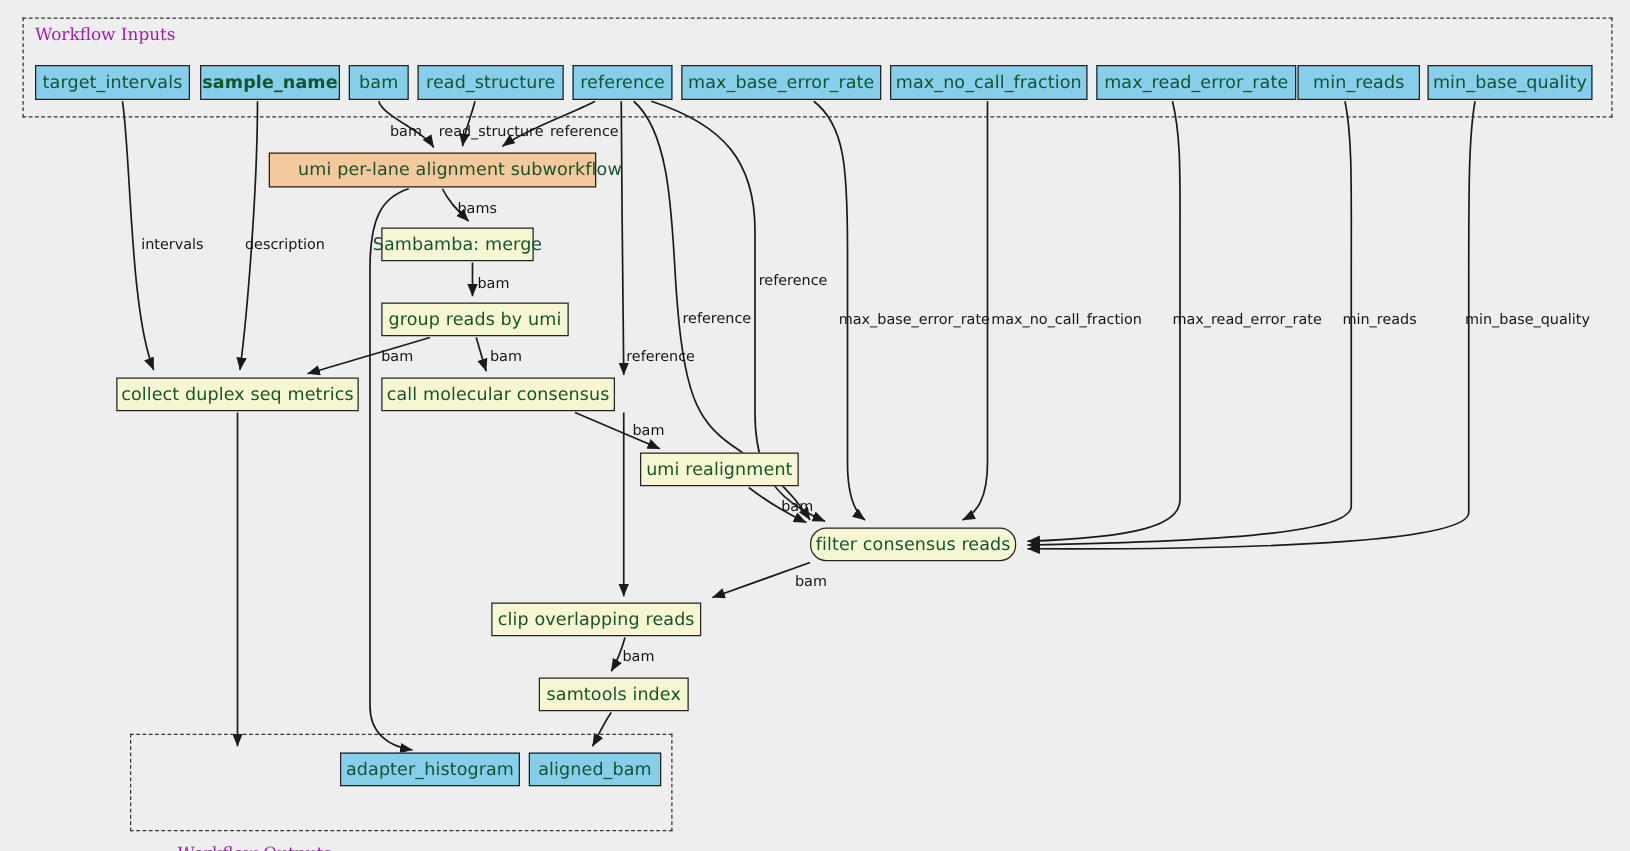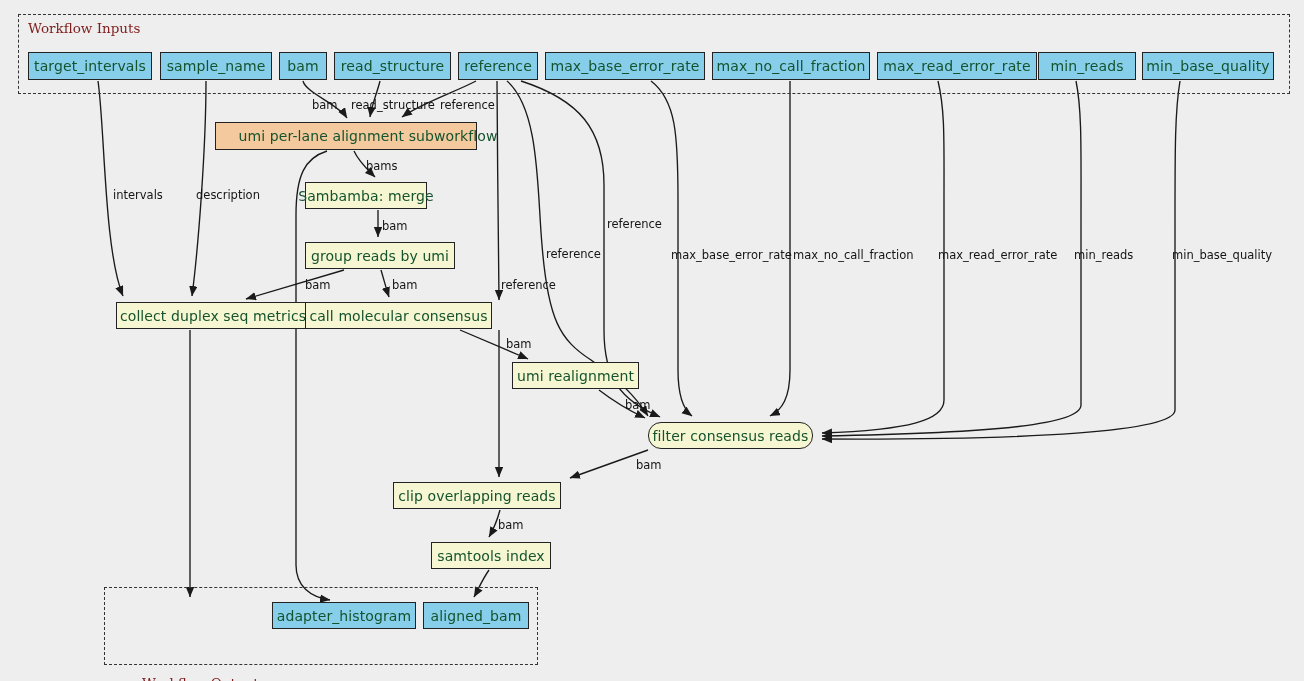--- a/index.html
+++ b/index.html
@@ -25,21 +25,21 @@
   .cluster {
     position: absolute;
     border: 1.6px dashed #333333;
     box-sizing: border-box;
     background: transparent;
   }
   .cluster-label {
     position: absolute;
     font-family: "DejaVu Serif", serif;
     font-size: 13.5px;
-    color: #7f1d1d;
+    color: #a21caf;
     white-space: nowrap;
   }
   .node {
     position: absolute;
     box-sizing: border-box;
     border: 1.3px solid #222222;
     display: flex;
     align-items: center;
     justify-content: center;
     white-space: nowrap;
@@ -129,34 +129,34 @@
     </g>
   </svg>
 
   <div class="cluster" style="left:18px; top:14px; width:1272px; height:80px;"></div>
   <div class="cluster-label" style="left:28px; top:20px;">Workflow Inputs</div>
 
   <div class="cluster" style="left:104px; top:587px; width:434px; height:78px;"></div>
   <div class="cluster-label" style="left:114px; top:675px;margin-left:28px;">Workflow Outputs</div>
 
   <div class="node io" style="left:28px; top:52px; width:124px; height:28px;">target_intervals</div>
-  <div class="node io" style="left:160px; top:52px; width:112px; height:28px;">sample_name</div>
+  <div class="node io" style="left:160px; top:52px; width:112px; height:28px;font-weight:bold;">sample_name</div>
   <div class="node io" style="left:279px; top:52px; width:48px; height:28px;">bam</div>
   <div class="node io" style="left:334px; top:52px; width:117px; height:28px;">read_structure</div>
   <div class="node io" style="left:458px; top:52px; width:80px; height:28px;">reference</div>
   <div class="node io" style="left:545px; top:52px; width:160px; height:28px;">max_base_error_rate</div>
   <div class="node io" style="left:712px; top:52px; width:158px; height:28px;">max_no_call_fraction</div>
   <div class="node io" style="left:877px; top:52px; width:160px; height:28px;">max_read_error_rate</div>
   <div class="node io" style="left:1038px; top:52px; width:98px; height:28px;">min_reads</div>
   <div class="node io" style="left:1142px; top:52px; width:132px; height:28px;">min_base_quality</div>
 
   <div class="node sub" style="left:215px; top:122px; width:262px; height:28px;padding-left:44px;">umi per-lane alignment subworkflow</div>
   <div class="node proc" style="left:305px; top:182px; width:122px; height:27px;text-align:center;">Sambamba: merge</div>
   <div class="node proc" style="left:305px; top:242px; width:150px; height:27px;">group reads by umi</div>
-  <div class="node proc" style="left:93px; top:302px; width:194px; height:27px;margin-left:23px;">collect duplex seq metrics</div>
+  <div class="node proc" style="left:93px; top:302px; width:194px; height:27px;">collect duplex seq metrics</div>
   <div class="node proc" style="left:305px; top:302px; width:187px; height:27px;">call molecular consensus</div>
   <div class="node proc" style="left:512px; top:362px; width:127px; height:27px;">umi realignment</div>
   <div class="node proc" style="left:648px; top:422px; width:165px; height:27px;border-radius:13px;">filter consensus reads</div>
   <div class="node proc" style="left:393px; top:482px; width:168px; height:27px;">clip overlapping reads</div>
   <div class="node proc" style="left:431px; top:542px; width:120px; height:27px;">samtools index</div>
 
   <div class="node io" style="left:272px; top:602px; width:144px; height:27px;">adapter_histogram</div>
   <div class="node io" style="left:423px; top:602px; width:106px; height:27px;">aligned_bam</div>
 
   <div class="elabel" style="left:312px; top:98px;">bam</div>

